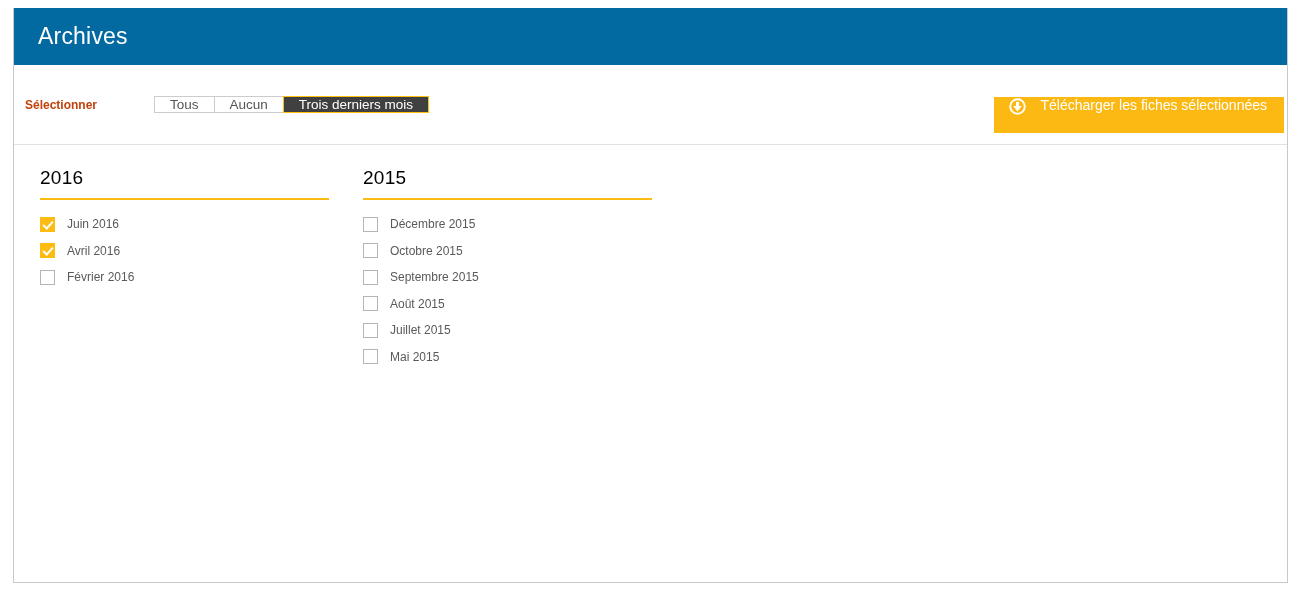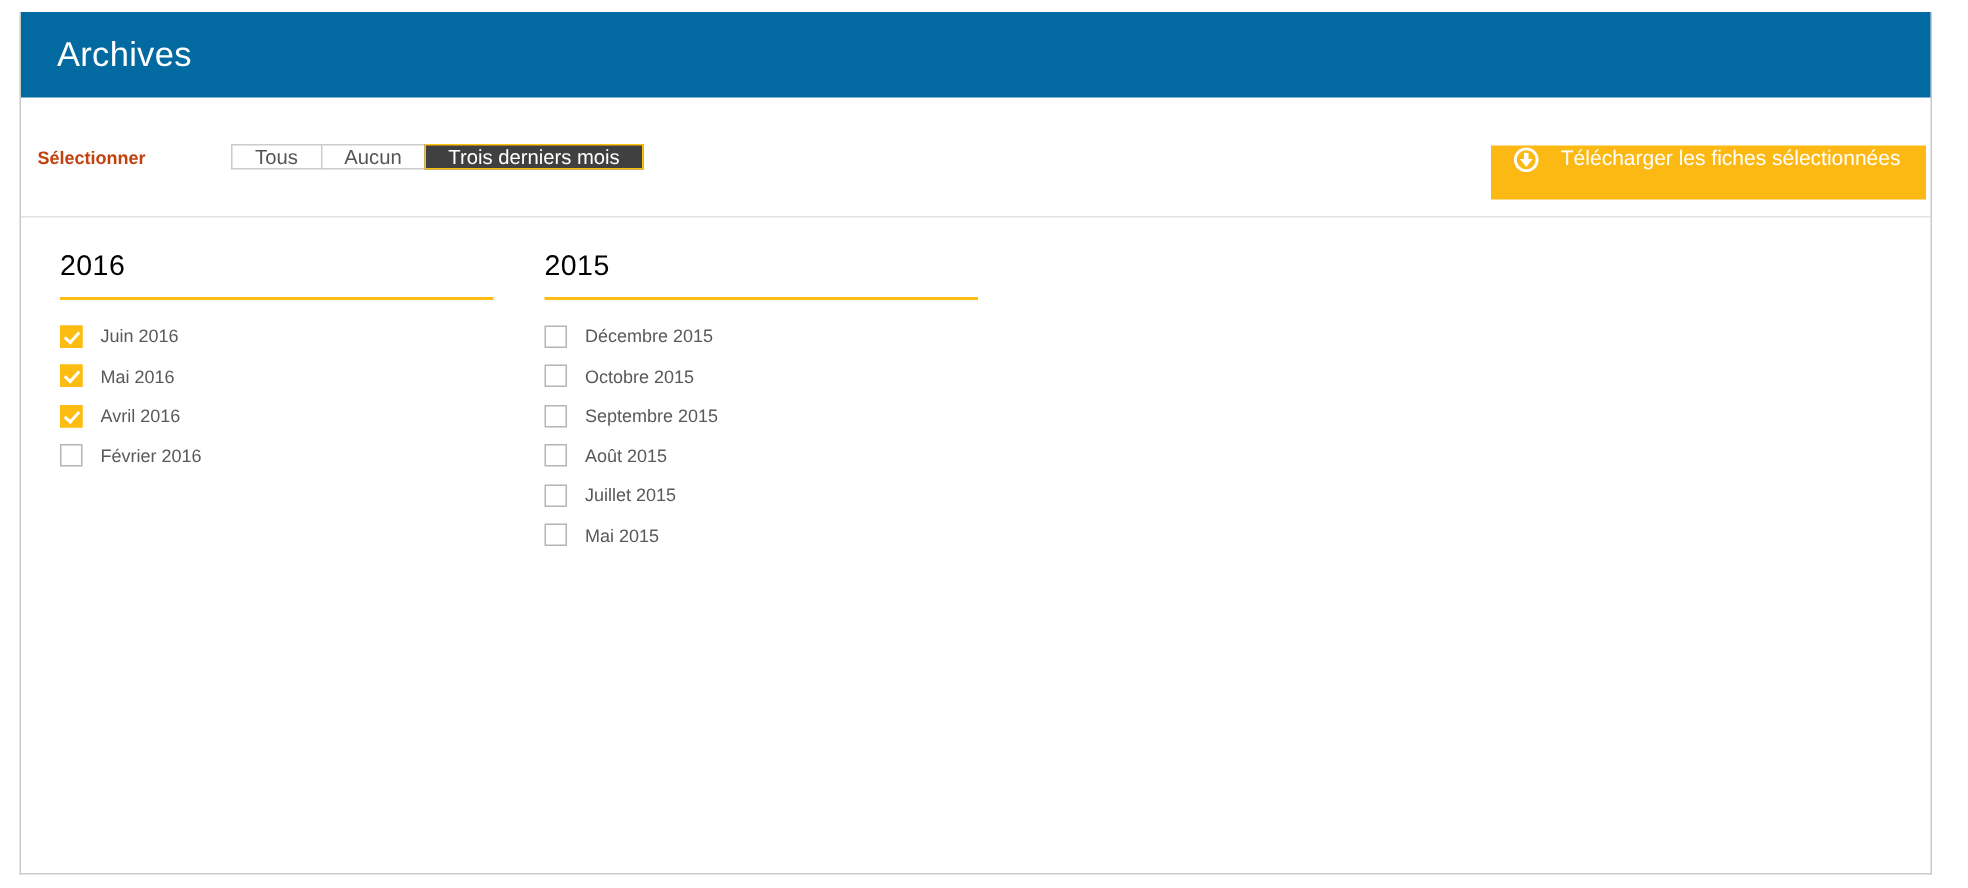--- a/index.html
+++ b/index.html
@@ -218,24 +218,20 @@
     <div class="year-col">
       <div class="year-heading">2016</div>
       <div class="year-rule"></div>
       <ul class="month-list">
         <li class="month-row">
           <span class="cbox checked"></span>
           <span class="month-label">Juin 2016</span>
         </li>
         <li class="month-row">
           <span class="cbox checked"></span>
-          <span class="month-label">Mai 2016</span>
-        </li>
-        <li class="month-row">
-          <span class="cbox checked"></span>
           <span class="month-label">Avril 2016</span>
         </li>
         <li class="month-row">
           <span class="cbox"></span>
           <span class="month-label">Février 2016</span>
         </li>
       </ul>
     </div>
 
     <div class="year-col second">

